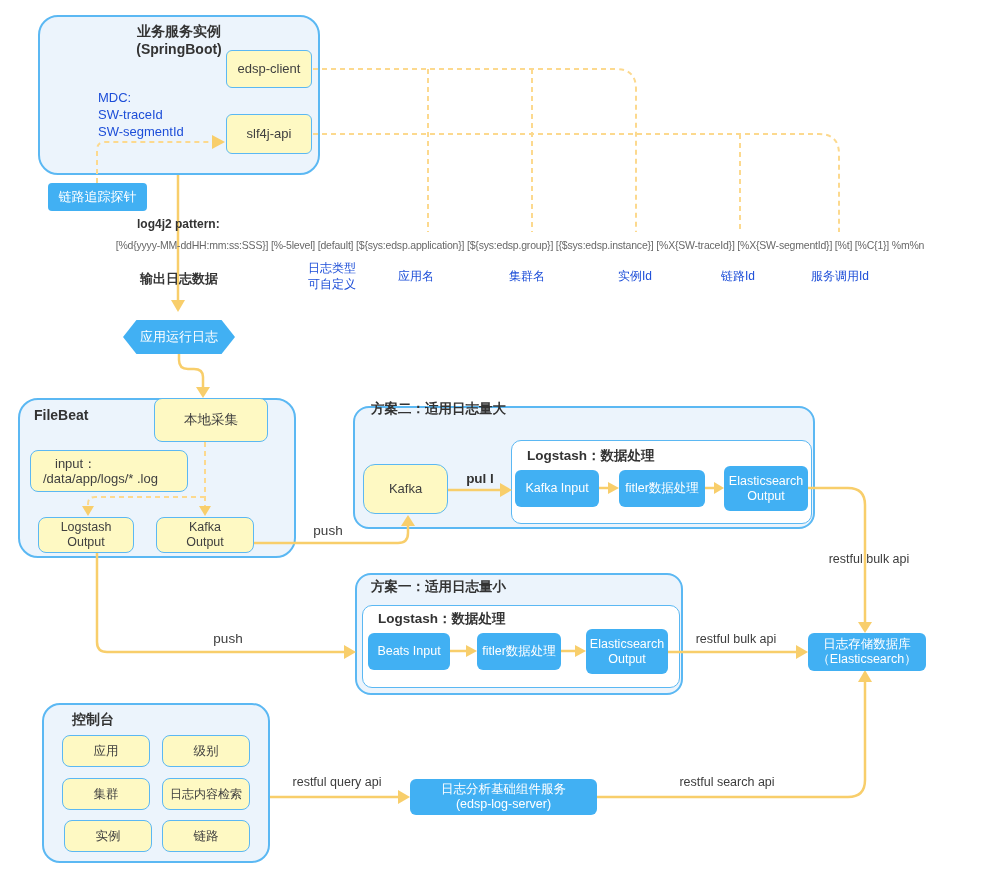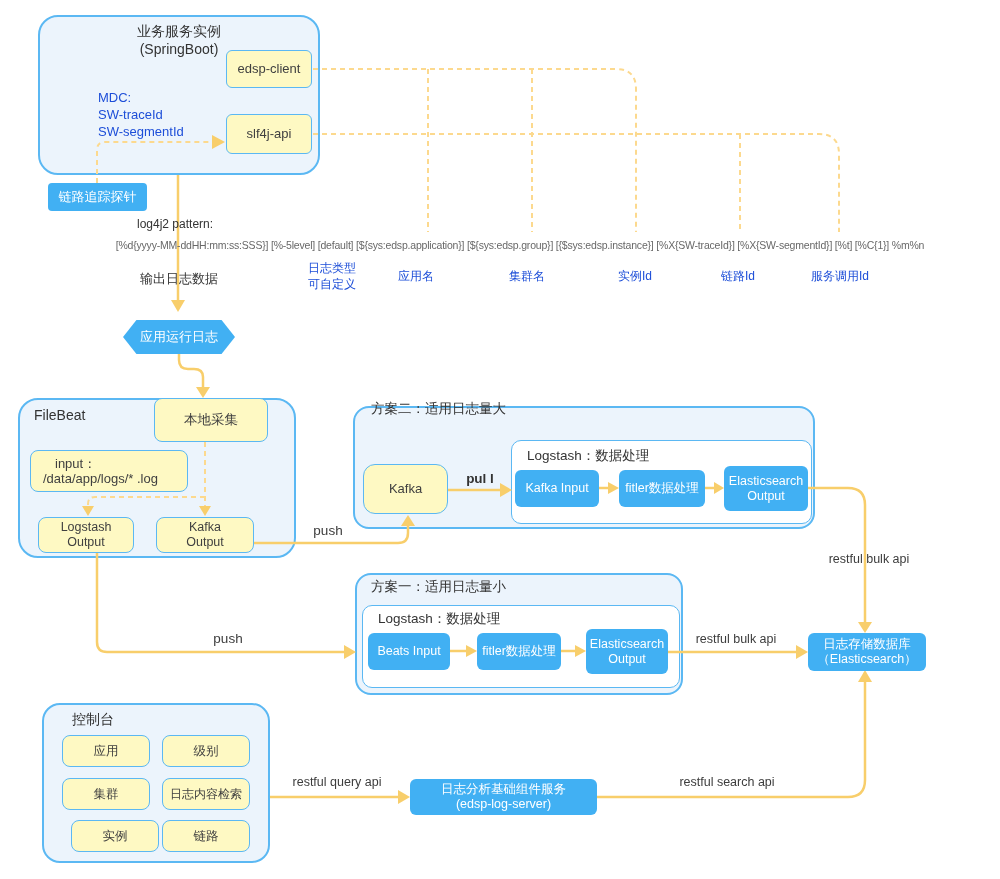--- a/index.html
+++ b/index.html
@@ -18,21 +18,21 @@
     position:absolute;background:#fef9c3;border:1.5px solid #5bb8f3;border-radius:8px;
     box-sizing:border-box;display:flex;align-items:center;justify-content:center;
     font-size:13px;color:#404040;text-align:center;line-height:1.18;white-space:pre-line;z-index:3;
   }
   .bbox{
     position:absolute;background:#41b0f3;color:#ffffff;border-radius:6px;
     box-sizing:border-box;display:flex;align-items:center;justify-content:center;
     font-size:12.5px;text-align:center;line-height:1.18;white-space:pre-line;z-index:3;
   }
   .lbl{position:absolute;font-size:13px;color:#1d4ed8;white-space:pre-line;z-index:3;line-height:1.3;}
-  .lbl.b{font-weight:normal;color:#333;}
+  .lbl.b{font-weight:bold;color:#333;}
   .lbl.c{text-align:center;}
   .hex{clip-path:polygon(0 50%,12% 0,88% 0,100% 50%,88% 100%,12% 100%);border-radius:0;font-size:13px;}
   .pattern-line{
     position:absolute;left:50px;top:239px;width:940px;text-align:center;
     font-size:10.5px;color:#686868;white-space:nowrap;letter-spacing:-0.2px;z-index:3;
   }
   .input-box{justify-content:flex-start;text-align:left;padding-left:12px;text-indent:12px;}
   .ls-title-blue{color:#2ea9f2;}
   .edge-lbl{position:absolute;font-size:12.5px;color:#3c3c3c;text-align:center;z-index:3;}
   .edge-lbl.big{font-size:13.5px;}
@@ -179,21 +179,21 @@
 Output</div>
 
   <div class="bbox" style="left:808px;top:633px;width:118px;height:38px;">日志存储数据库
 （Elasticsearch）</div>
 
   <div class="lbl b" style="left:72px;top:710px;font-size:14px;">控制台</div>
   <div class="wbox" style="left:62px;top:735px;width:88px;height:32px;font-size:12.5px;">应用</div>
   <div class="wbox" style="left:162px;top:735px;width:88px;height:32px;font-size:12.5px;">级别</div>
   <div class="wbox" style="left:62px;top:778px;width:88px;height:32px;font-size:12.5px;">集群</div>
   <div class="wbox" style="left:162px;top:778px;width:88px;height:32px;font-size:12px;">日志内容检索</div>
-  <div class="wbox" style="left:71px;top:820px;width:88px;height:32px;font-size:12.5px;">实例</div>
+  <div class="wbox" style="left:64px;top:820px;width:88px;height:32px;font-size:12.5px;">实例</div>
   <div class="wbox" style="left:162px;top:820px;width:88px;height:32px;font-size:12.5px;">链路</div>
 
   <div class="bbox" style="left:410px;top:779px;width:187px;height:36px;">日志分析基础组件服务
 (edsp-log-server)</div>
 
   <div class="edge-lbl big" style="left:298px;top:523px;width:60px;">push</div>
   <div class="edge-lbl big" style="left:198px;top:631px;width:60px;">push</div>
   <div class="edge-lbl big" style="left:458px;top:471px;width:44px;font-weight:bold;color:#333;">pul l</div>
   <div class="edge-lbl" style="left:819px;top:552px;width:100px;">restful bulk api</div>
   <div class="edge-lbl" style="left:686px;top:632px;width:100px;">restful bulk api</div>

